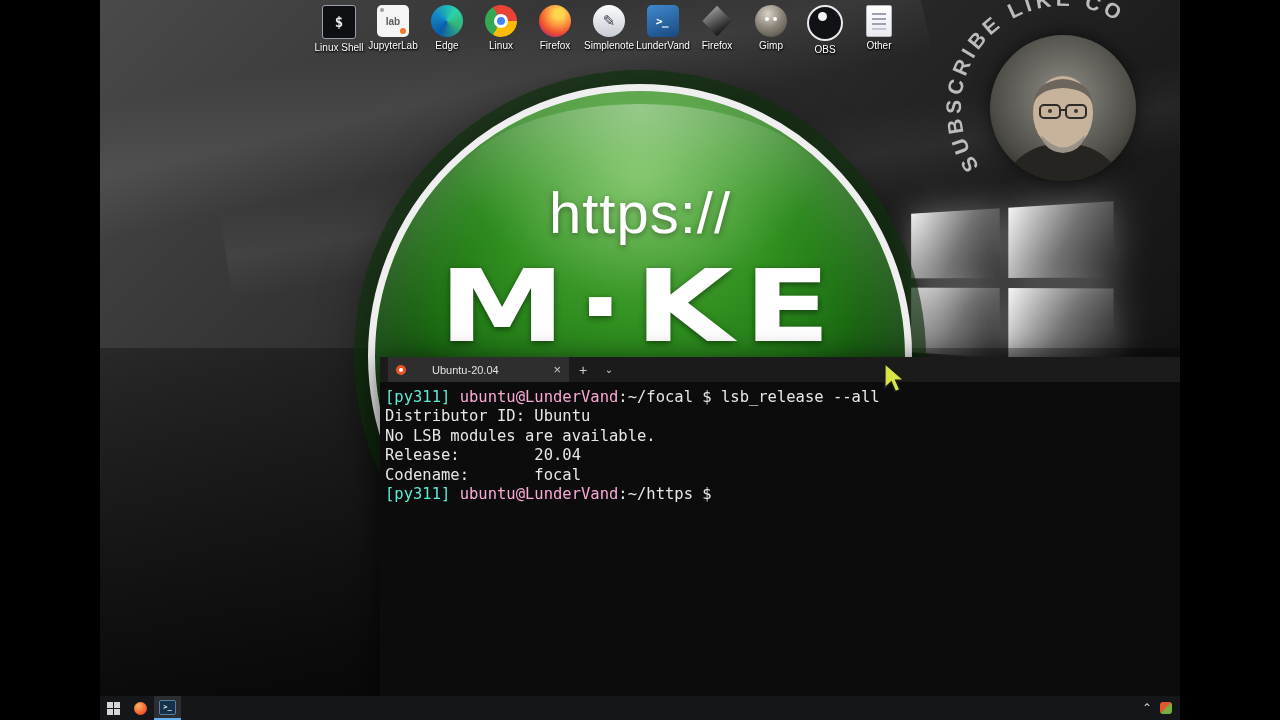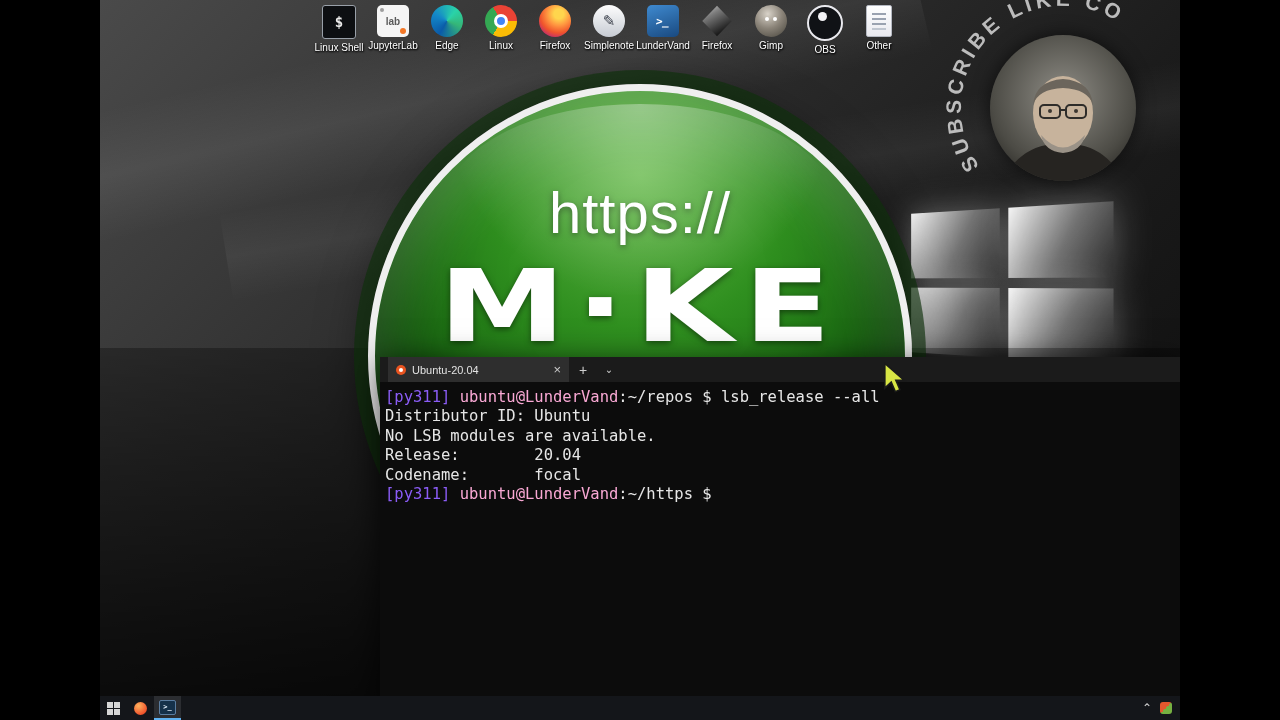--- a/index.html
+++ b/index.html
@@ -74,28 +74,28 @@
                 letter-spacing:4px;fill:rgba(222,222,222,.82);}
 
   
   .terminal{position:absolute;left:280px;top:357px;width:800px;height:340px;background:#0c0c0c;
             z-index:10;box-shadow:0 6px 30px rgba(0,0,0,.7);}
   .tabbar{height:25px;background:#1b1b1b;display:flex;align-items:stretch;}
   .tab{margin-left:8px;width:165px;background:#2e2e2e;display:flex;align-items:center;
        padding:0 8px;gap:6px;font-size:11px;color:#e2e2e2;}
   .tab-icon{width:10px;height:10px;border-radius:50%;background:#e95420;position:relative;flex:0 0 auto;}
   .tab-icon::after{content:"";position:absolute;inset:3px;border-radius:50%;background:#fff;}
-  .tab-title{white-space:nowrap;overflow:hidden;flex:1;}
+  .tab-title{white-space:nowrap;overflow:hidden;flex:1;margin-left:20px;}
   .tab-close{color:#c9c9c9;font-size:13px;line-height:1;cursor:pointer;}
   .newtab{width:28px;display:flex;align-items:center;justify-content:center;color:#cfcfcf;font-size:14px;}
   .tab-chevron{width:24px;display:flex;align-items:center;justify-content:center;color:#cfcfcf;font-size:10px;}
   .term-body{padding:6px 4px 0 5px;font-family:"DejaVu Sans Mono",monospace;font-size:15.5px;
              line-height:19.4px;color:#e6e6e6;}
   .tline{white-space:pre;}
-  .c-blue{color:#8b5cf6;} .c-green{color:#f9a8d4;} .c-white{color:#e6e6e6;}
+  .c-blue{color:#5eead4;} .c-green{color:#f9a8d4;} .c-white{color:#e6e6e6;}
 
   
   .cursor{position:absolute;left:783px;top:362px;z-index:20;pointer-events:none;}
 
   
   .taskbar{position:absolute;left:0;top:696px;width:1080px;height:24px;background:#14161a;
            display:flex;align-items:center;z-index:15;}
   .tb-btn{width:27px;height:24px;display:flex;align-items:center;justify-content:center;}
   .start-grid{display:grid;grid-template-columns:6px 6px;grid-template-rows:6px 6px;gap:1px;}
   .start-grid div{background:#d6d6d6;}
@@ -221,21 +221,21 @@
       <div class="tabbar">
         <div class="tab">
           <span class="tab-icon"></span>
           <span class="tab-title">Ubuntu-20.04</span>
           <span class="tab-close">×</span>
         </div>
         <div class="newtab">+</div>
         <div class="tab-chevron">⌄</div>
       </div>
       <div class="term-body">
-          <div class="tline"><span class="c-blue">[py311]</span><span class="c-white"> </span><span class="c-green">ubuntu@LunderVand</span><span class="c-white">:~/repos $ lsb_release --all</span></div>
+          <div class="tline"><span class="c-blue">[py311]</span><span class="c-white"> </span><span class="c-green">ubuntu@LunderVand</span><span class="c-white">:~/focal $ lsb_release --all</span></div>
           <div class="tline"><span class="c-white">Distributor ID: Ubuntu</span></div>
           <div class="tline"><span class="c-white">No LSB modules are available.</span></div>
           <div class="tline"><span class="c-white">Release:        20.04</span></div>
           <div class="tline"><span class="c-white">Codename:       focal</span></div>
           <div class="tline"><span class="c-blue">[py311]</span><span class="c-white"> </span><span class="c-green">ubuntu@LunderVand</span><span class="c-white">:~/https $ </span></div>
         </div>
     </div>
 
     <svg class="cursor" width="24" height="32" viewBox="0 0 16 22">
       <path d="M1 1 L1 18 L5.4 13.8 L8.2 20.4 L11.4 19 L8.6 12.6 L14.4 12.6 Z" fill="#d7e544" stroke="#1a1a1a" stroke-width="1.1"></path>

